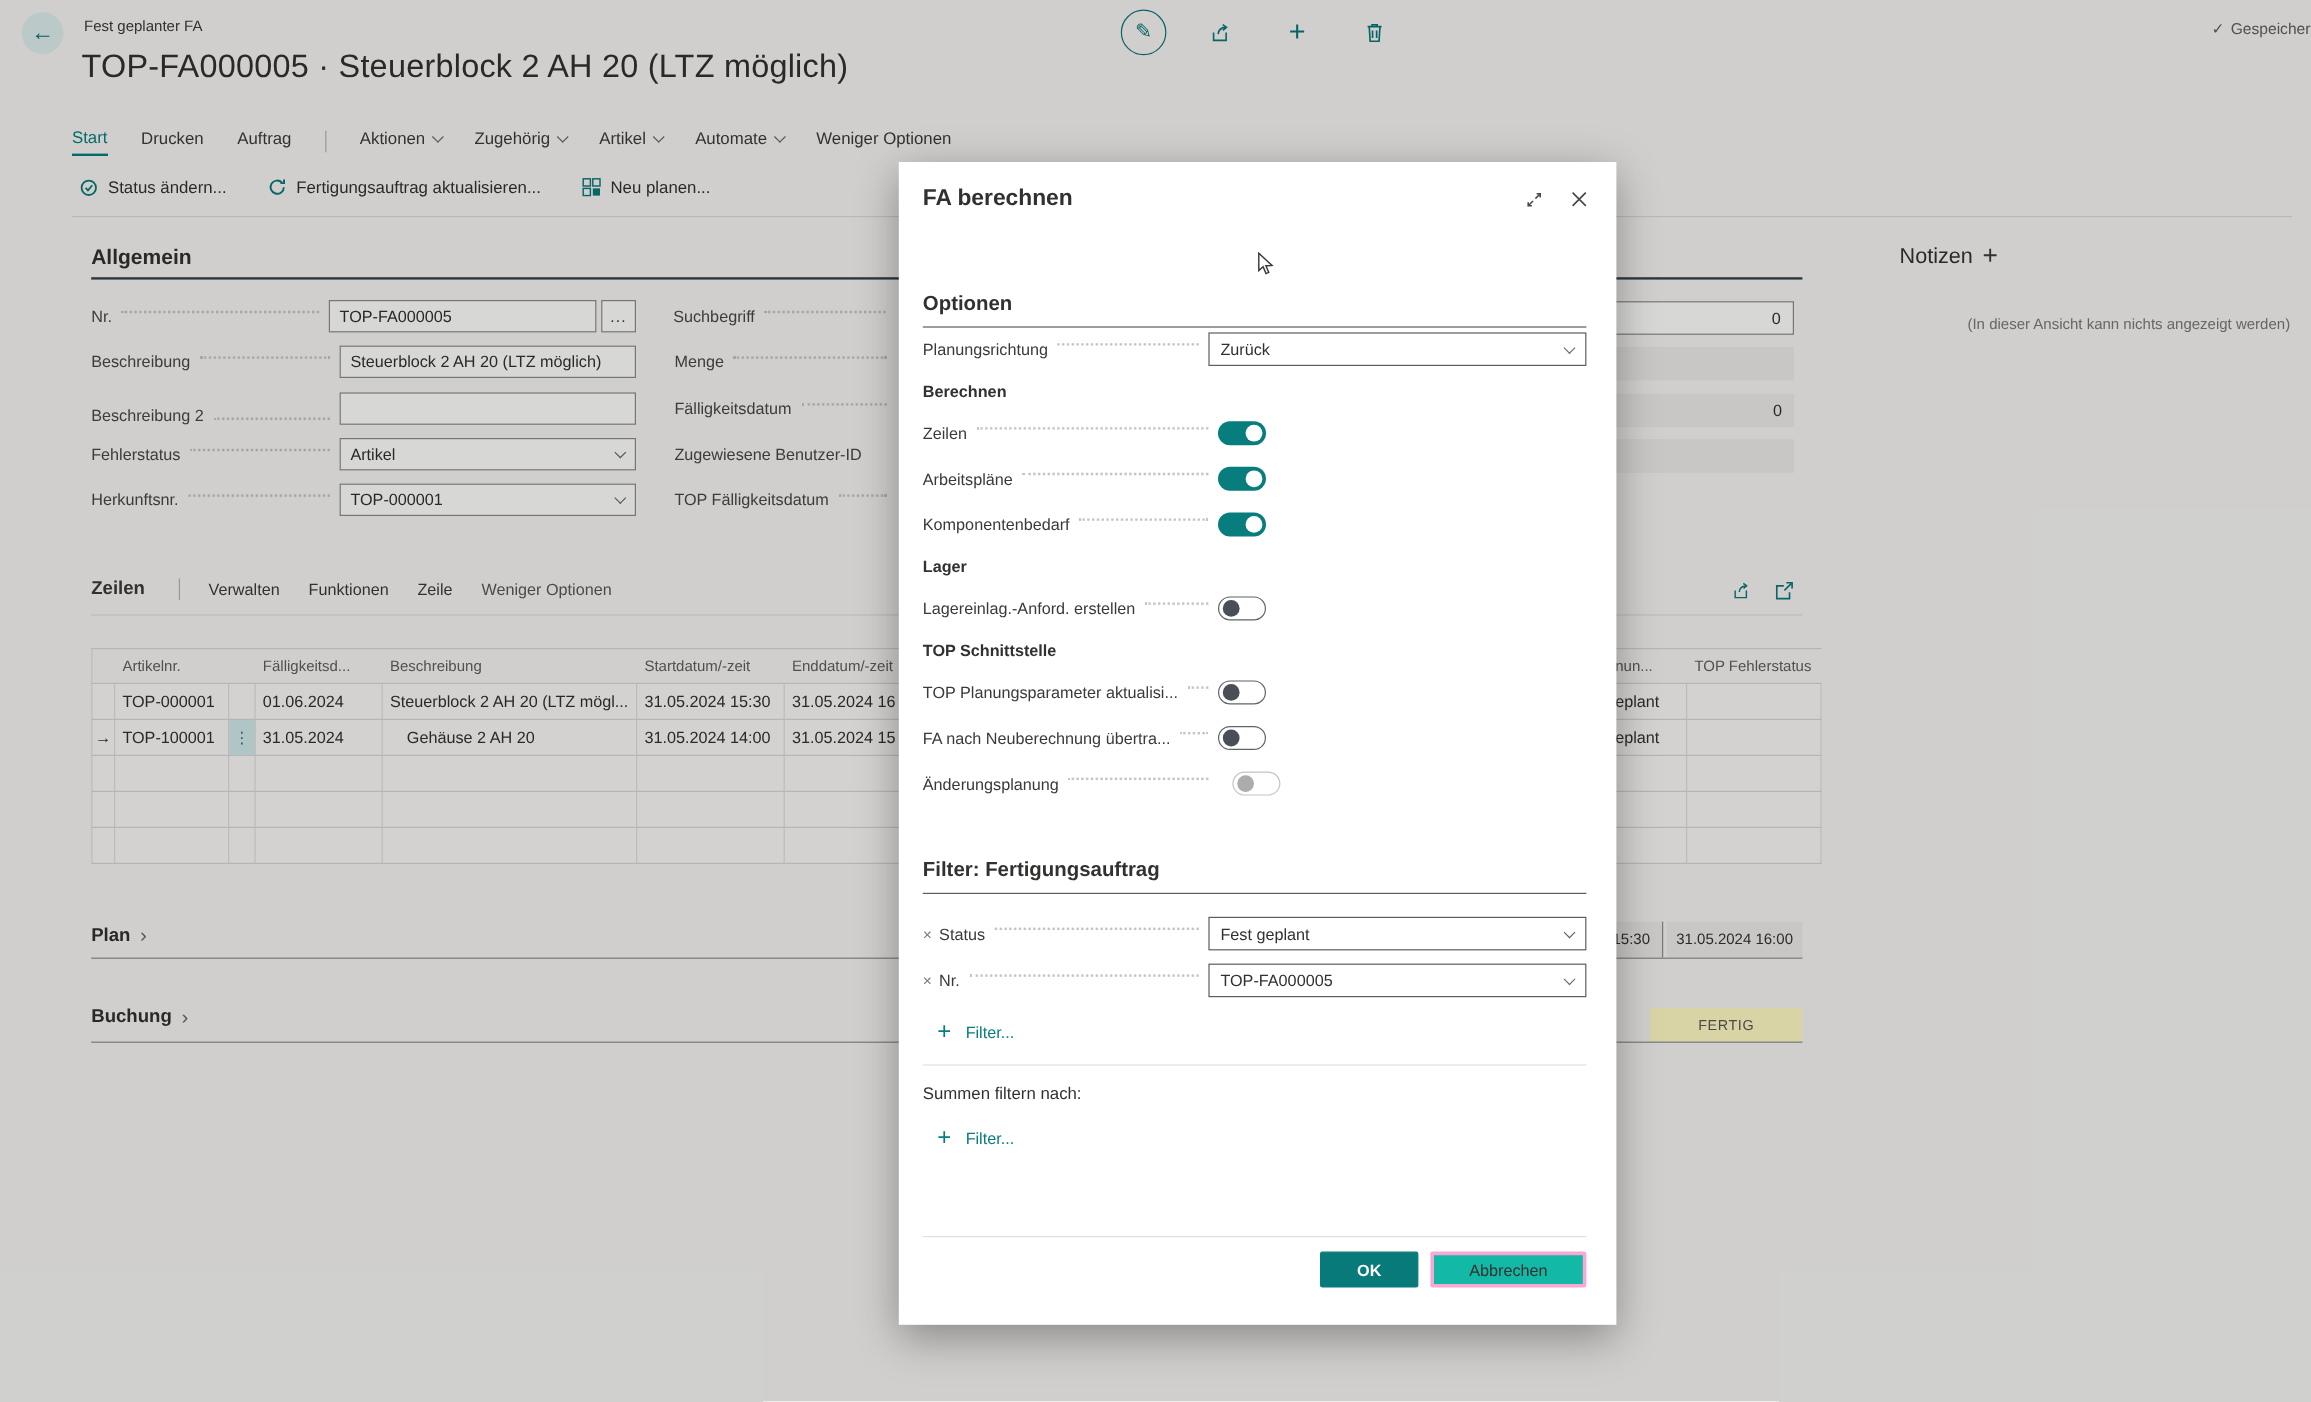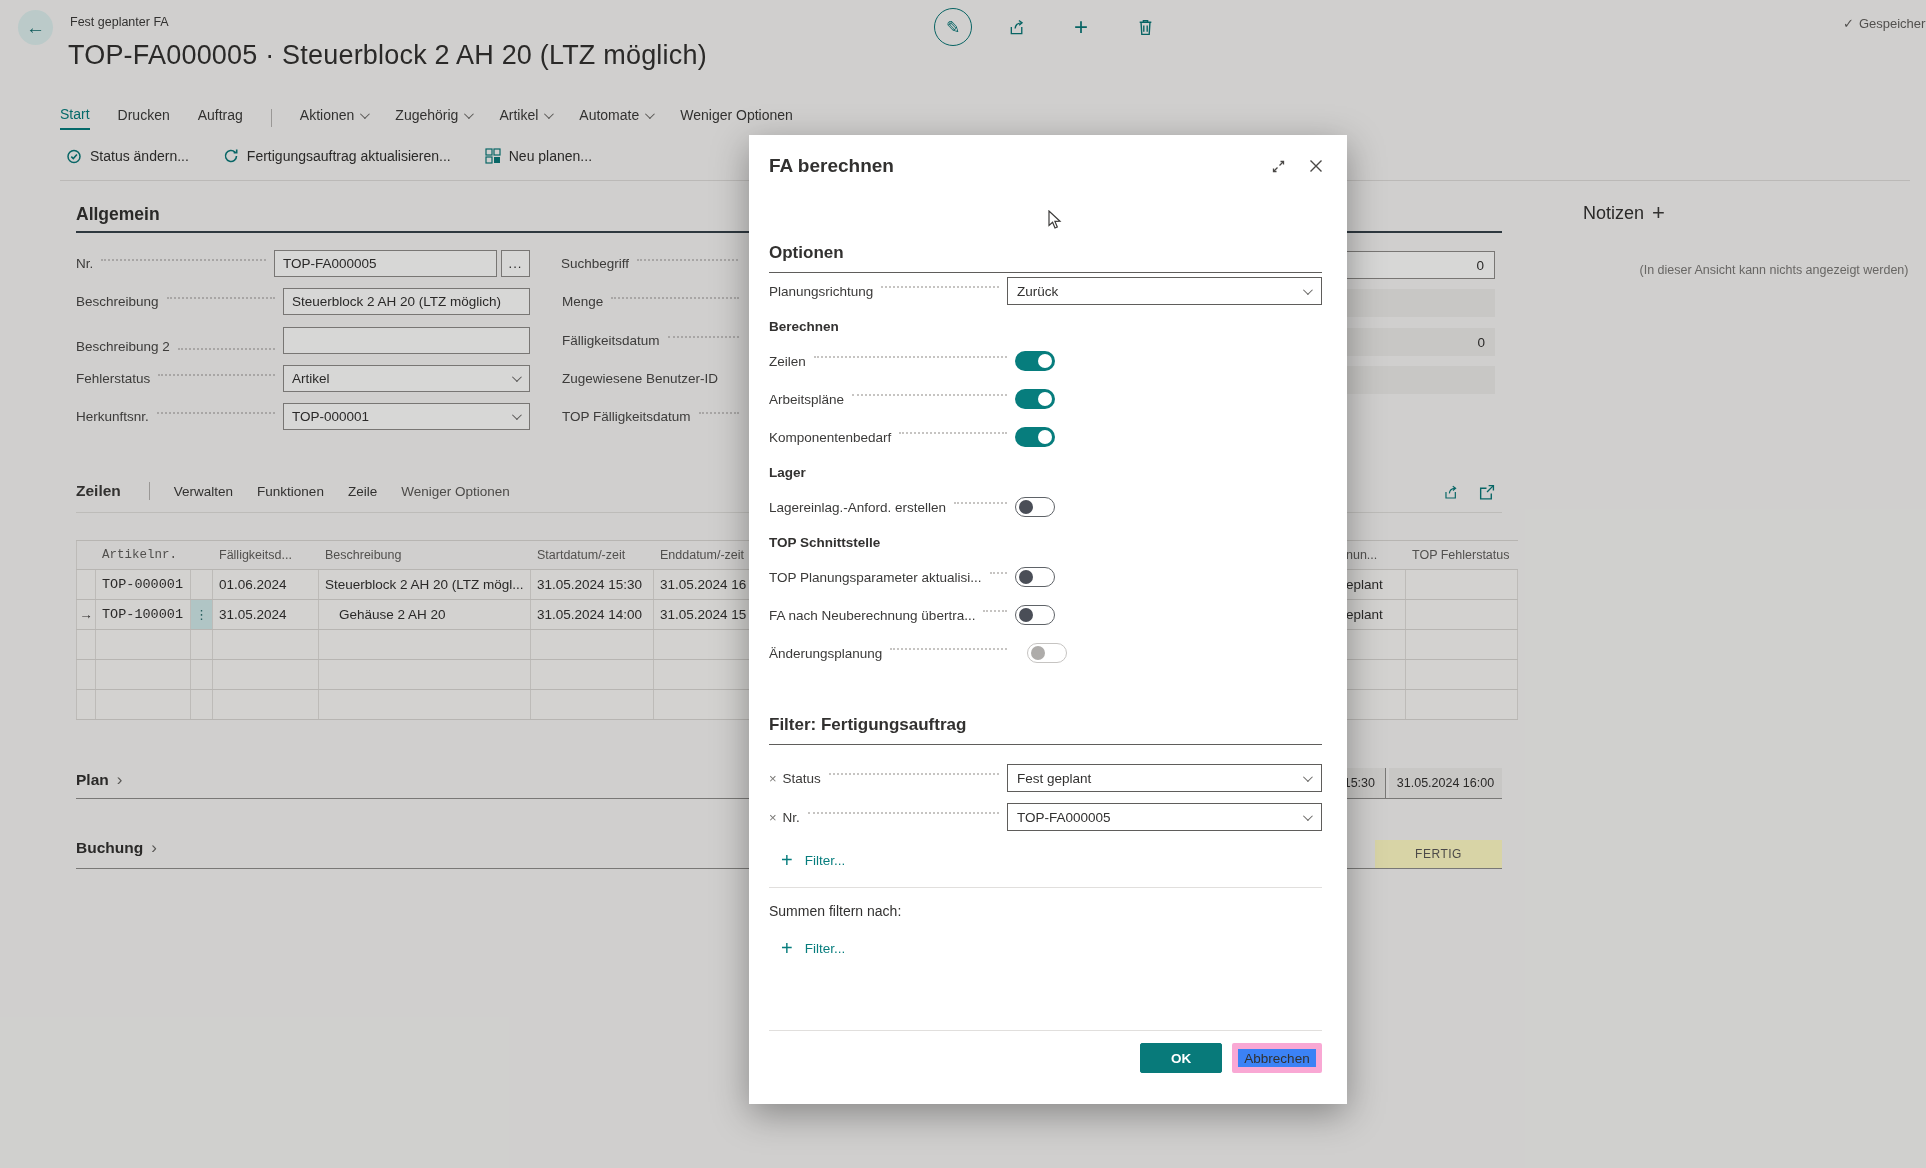--- a/index.html
+++ b/index.html
@@ -53,21 +53,21 @@
   .lines-divider { left:76px; top:512px; width:1426px; height:1px; background:#dfddda; }
 
   .grid { left:76px; top:540px; width:1442px; font-size:13.5px; }
   .grow { display:flex; border-bottom:1px solid #d7d5d2; background:#f8f7f5; }
   .grow.hdr { background:transparent; border-top:1px solid #d7d5d2; }
   .gc { border-right:1px solid #dedcd9; padding:0 6px; height:29px; display:flex; align-items:center;
     overflow:hidden; white-space:nowrap; }
   .grow.hdr .gc { height:28px; font-size:12.5px; color:#605e5c; border-right:1px solid transparent; }
   .gc:first-child { border-left:1px solid #dedcd9; }
   .c-sel{width:20px;flex:none;justify-content:center;padding:0;}
-  .c-art{width:95px;flex:none;font-family:Liberation Mono, monospace;}
+  .c-art{width:95px;flex:none;}
   .c-dot{width:22px;flex:none;justify-content:center;padding:0;}
   .c-fae{width:106px;flex:none;}
   .c-bes{width:212px;flex:none;}
   .c-sta{width:123px;flex:none;}
   .c-end{width:130px;flex:none;}
   .c-fil{width:556px;flex:none;}
   .c-nun{width:66px;flex:none;}
   .c-feh{width:112px;flex:none;}
   .dot-sel { background:#cfe8e8; color:#2f6f6f; font-size:13px; }
   .indent { padding-left:20px; }
@@ -114,21 +114,21 @@
   .tg.disabled .knob { left:3px; top:2px; background:#aeacaa; }
 
   .filterlink { left:32px; display:flex; align-items:center; gap:12px; color:#077d7d; font-size:13.5px; cursor:pointer; }
   .filterlink .plus { font-size:20px; font-weight:300; }
   .m-div { left:20px; right:25px; height:1px; background:#e1dfdd; }
   .totals-lbl { left:20px; font-size:14px; color:#323130; }
   .btnrow { left:20px; right:25px; top:908px; display:flex; justify-content:flex-end; gap:10px; }
   .btn { height:30px; font-size:13.5px; display:flex; align-items:center; justify-content:center;
     border-radius:2px; cursor:pointer; }
   .btn-ok { width:82px; background:#087a7a; color:#fff; font-weight:700; border:1px solid #087a7a; }
-  .btn-cancel { width:90px; background:#3b82f6; color:#323130; border:6px solid #f9a8d4; }
+  .btn-cancel { width:130px; background:#14b8a6; color:#323130; border:3px solid #f9a8d4; }
 
   svg { display:block; }
   .cursor { z-index:30; }
 </style>
 </head>
 <body>
 
 <div class="screen">
 
   <div class="abs back-circle">

